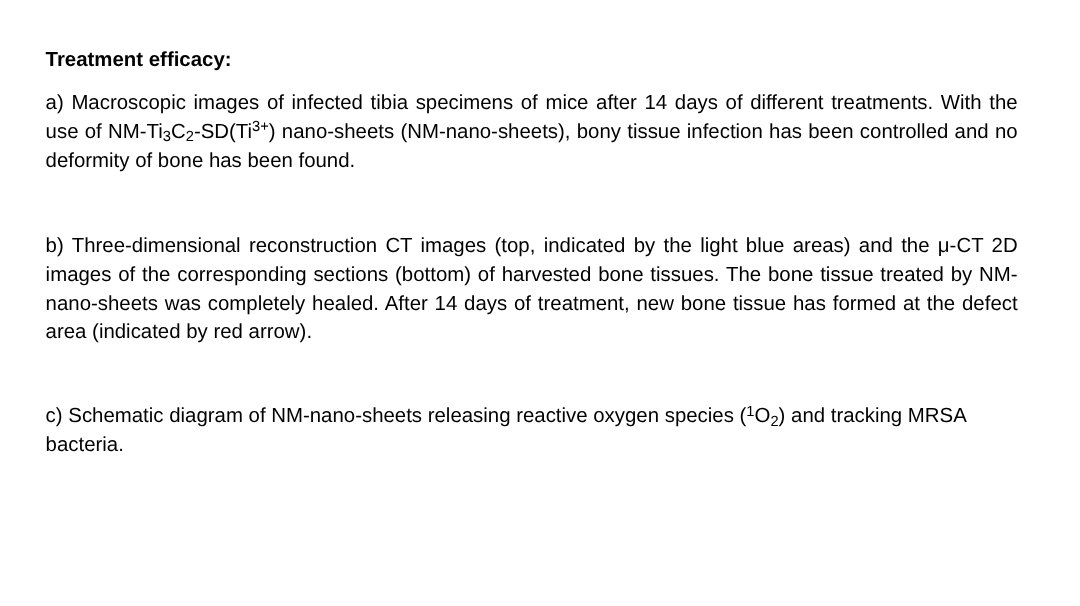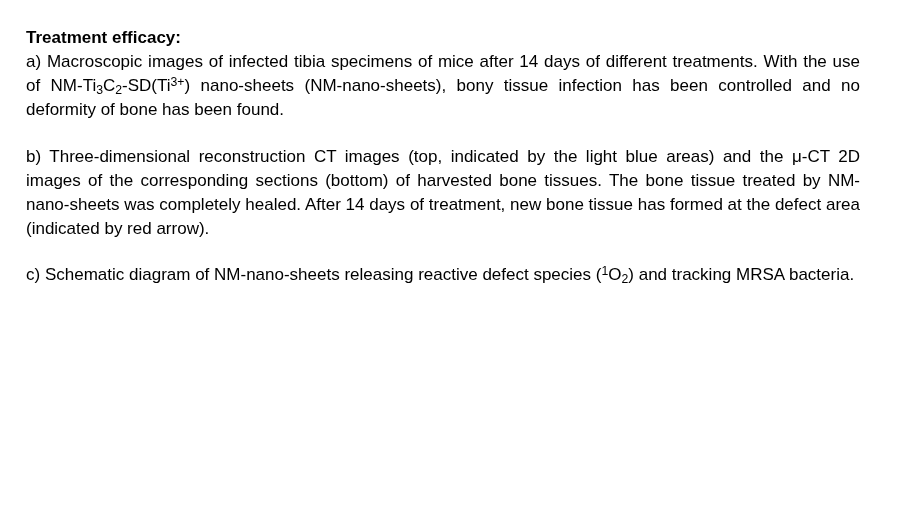--- a/index.html
+++ b/index.html
@@ -18,26 +18,26 @@
     position: relative;
     width: 900px;
     height: 505px;
     box-sizing: border-box;
     padding: 26px 40px 0 26px;
   }
   .heading {
     font-size: 17px;
     font-weight: bold;
     line-height: 1.42;
-    margin: 0;
+    margin: 12px;
   }
   .para {
     font-size: 17px;
     line-height: 1.42;
-    margin: 0;
+    margin: 12px;
     text-align: justify;
     text-justify: inter-word;
   }
   .para.nojustify {
     text-align: left;
   }
   .spacer {
     height: 22px;
   }
   sub {
@@ -59,15 +59,15 @@
   <div class="heading">Treatment efficacy:</div>
 
   <p class="para"><span>a)</span> <span>Macroscopic images of infected tibia specimens of mice after 14 days of different treatments. With the use of NM-Ti</span><sub>3</sub><span>C</span><sub>2</sub><span>-SD(Ti</span><sup>3+</sup><span>) nano-sheets (NM-nano-sheets), bony tissue infection has been controlled and no deformity of bone has been found.</span></p>
 
   <div class="spacer"></div>
 
   <p class="para"><span>b)</span> <span>Three-dimensional reconstruction CT images (top, indicated by the light blue areas) and the μ-CT 2D images of the corresponding sections (bottom) of harvested bone tissues. The bone tissue treated by NM-nano-sheets was completely healed. After 14 days of treatment, new bone tissue has formed at the defect area (indicated by red arrow).</span></p>
 
   <div class="spacer"></div>
 
-  <p class="para nojustify"><span>c)</span> <span>Schematic diagram of NM-nano-sheets releasing reactive defect species (</span><sup>1</sup><span>O</span><sub>2</sub><span>) and tracking MRSA bacteria.</span></p>
+  <p class="para nojustify"><span>c)</span> <span>Schematic diagram of NM-nano-sheets releasing reactive oxygen species (</span><sup>1</sup><span>O</span><sub>2</sub><span>) and tracking MRSA bacteria.</span></p>
 
 </div>
 
 </body></html>

